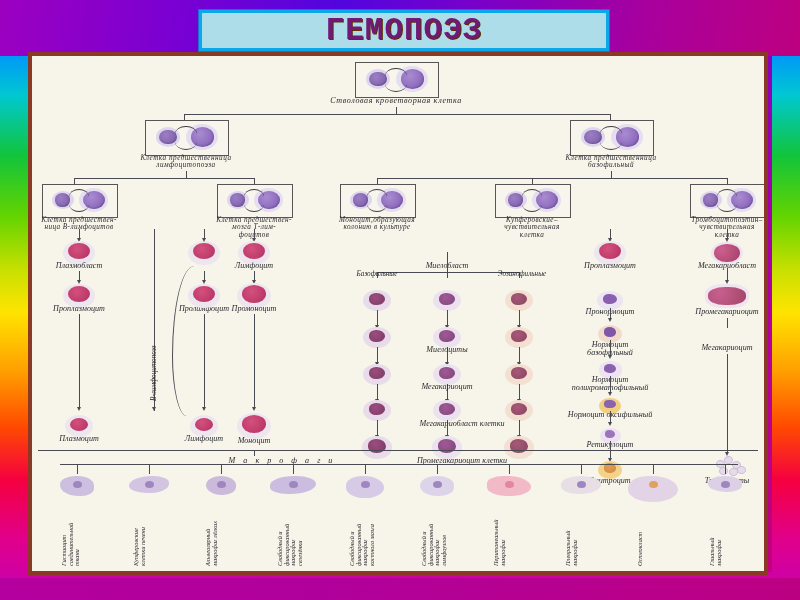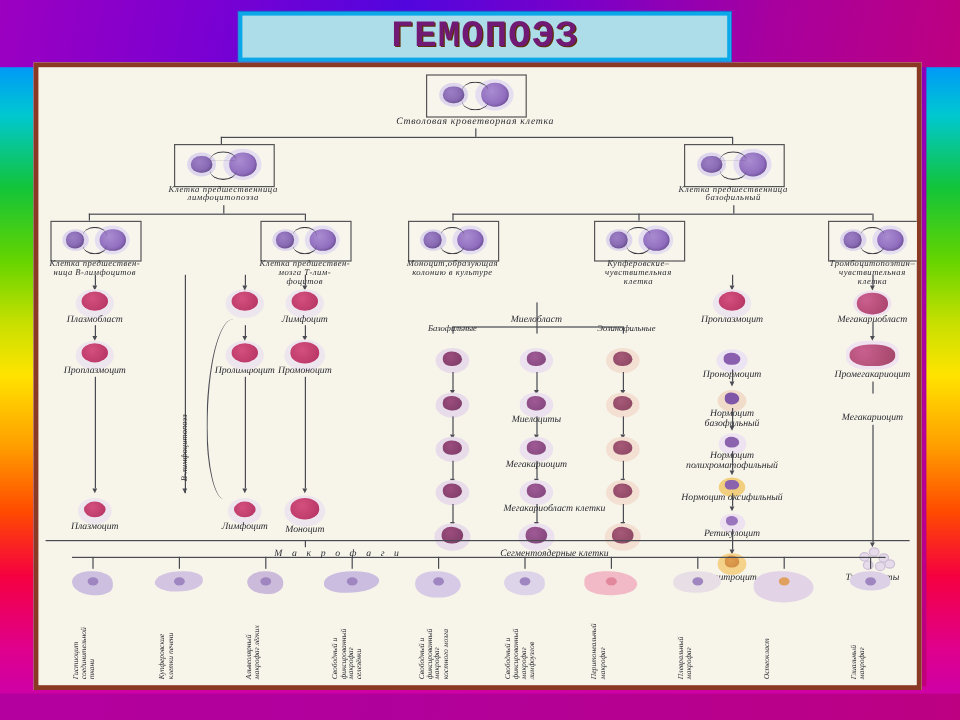--- a/index.html
+++ b/index.html
@@ -372,21 +372,21 @@
         <div class="halo" style="left:330px;top:380.1px;width:30px;height:22.5px;background:#e8dcea;"></div>
         <div class="cell" style="left:336.2px;top:383.4px;width:17.6px;height:13.2px;background:radial-gradient(circle at 40% 35%,#9c4d7e,#7a3a66);border-radius:45% 55% 50% 45%;"></div>
         <div style="position:absolute;left:330px;top:380.1px;width:30px;height:22.5px;"></div>
         <div class="halo" style="left:400px;top:380.1px;width:30px;height:22.5px;background:#ece2ef;"></div>
         <div class="cell" style="left:406.2px;top:383.4px;width:17.6px;height:13.2px;background:radial-gradient(circle at 40% 35%,#a05a96,#7f4478);border-radius:45% 55% 50% 45%;"></div>
         <div style="position:absolute;left:400px;top:380.1px;width:30px;height:22.5px;"></div>
         <div class="halo" style="left:472px;top:380.1px;width:30px;height:22.5px;background:#f3e0d2;"></div>
         <div class="cell" style="left:478.2px;top:383.4px;width:17.6px;height:13.2px;background:radial-gradient(circle at 40% 35%,#a65a78,#8a4460);border-radius:45% 55% 50% 45%;"></div>
         <div style="position:absolute;left:472px;top:380.1px;width:30px;height:22.5px;"></div>
         <div class="lbl s8" style="left:310px;top:401px;width:240px;">
-          <div>Сегментоядерные   клетки</div>
+          <div>Промегакариоцит   клетки</div>
         </div>
         <div class="ln lnv" style="left:578px;top:173px;height:9px;"></div>
         <div class="arrow" style="left:575.9px;top:182px;"></div>
         <div class="halo" style="left:562px;top:184.55px;width:32px;height:24.8px;background:#eee6ee;"></div>
         <div class="cell" style="left:567px;top:187.08px;width:22px;height:15.95px;background:radial-gradient(circle at 40% 35%,#d4517e,#b23060);"></div>
         <div style="position:absolute;left:562px;top:184.55px;width:32px;height:24.8px;"></div>
         <div class="lbl s8" style="left:458px;top:206px;width:240px;">
           <div>Проплазмоцит</div>
         </div>
         <div class="halo" style="left:565px;top:234.9px;width:26px;height:19.5px;background:#ece4f2;"></div>

